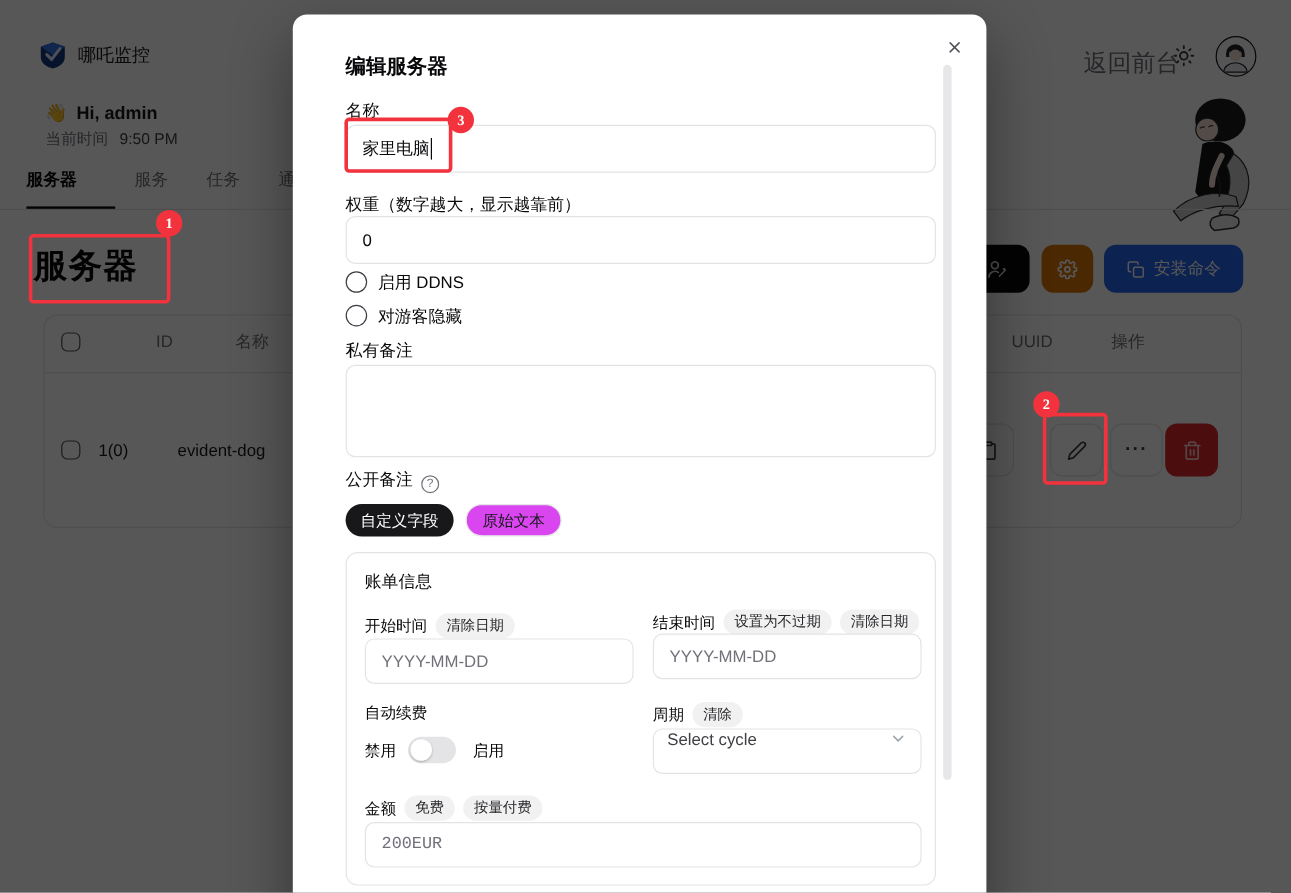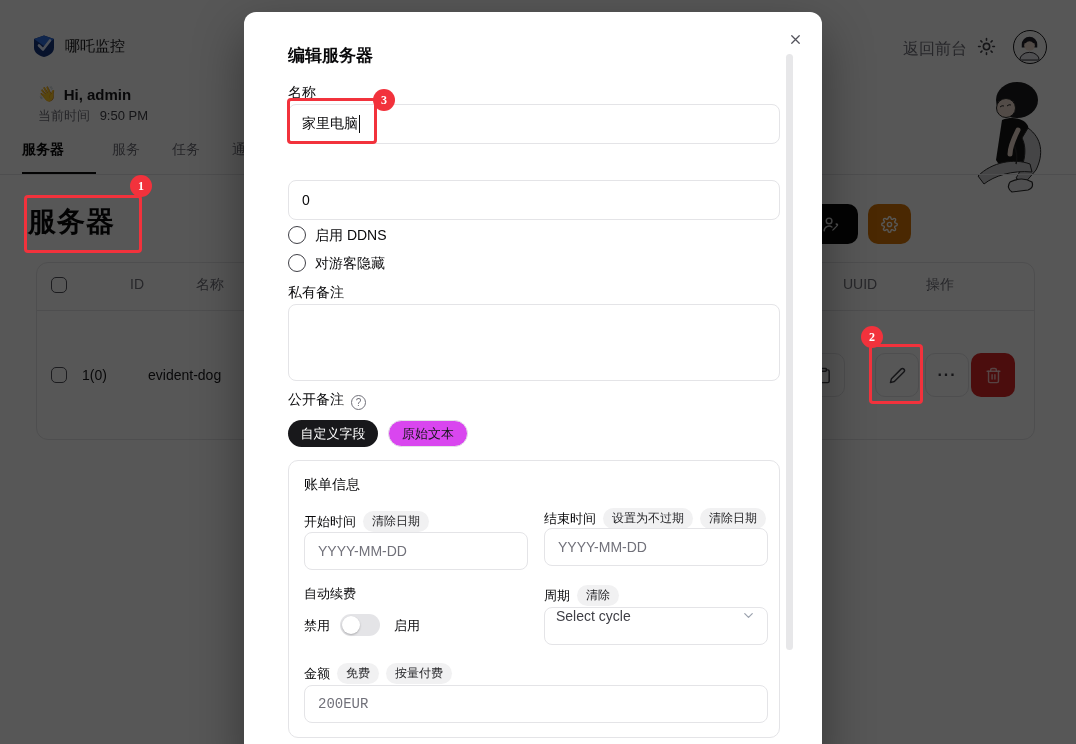--- a/index.html
+++ b/index.html
@@ -82,21 +82,21 @@
 
     <div class="abs" style="left:38px;top:85px;display:flex;align-items:center;gap:7px;">
       <span style="font-size:15px;">👋</span>
       <span class="greeting">Hi, admin</span>
     </div>
     <div class="abs time-row" style="left:38px;top:107px;">
       <span>当前时间</span>
       <span class="time-val" style="margin-left:6px;">9:50 PM</span>
     </div>
 
-    <div class="abs" style="left:903px;top:39px;font-size:16px;color:#71717a;cursor:pointer;">返回前台</div>
+    <div class="abs" style="left:903px;top:39px;font-size:20px;color:#71717a;cursor:pointer;">返回前台</div>
     <div class="abs" style="left:977px;top:37px;color:#3f3f46;cursor:pointer;">
       <svg width="19" height="19" viewBox="0 0 24 24" fill="none" stroke="currentColor" stroke-width="2" stroke-linecap="round">
         <circle cx="12" cy="12" r="4"></circle>
           <path d="M12 2v2M12 20v2M4.9 4.9l1.4 1.4M17.7 17.7l1.4 1.4M2 12h2M20 12h2M4.9 19.1l1.4-1.4M17.7 6.3l1.4-1.4"></path>
       </svg>
     </div>
     <div class="abs" style="left:1013px;top:30px;width:34px;height:34px;border:1.5px solid #18181b;border-radius:50%;background:#fafafa;overflow:hidden;cursor:pointer;">
       <svg width="31" height="31" viewBox="0 0 32 32">
         <path d="M8 14 a8 8 0 0 1 16 0 v3 h-16 z" fill="#23222a"></path>
         <circle cx="16" cy="15" r="5.5" fill="#f0ddcf"></circle>
@@ -138,20 +138,29 @@
       </span>
     </button>
     <button class="toolbtn btn-amber" style="left:868px;width:43px;">
       <span class="icon">
         <svg width="17" height="17" viewBox="0 0 24 24" fill="none" stroke="#fff" stroke-width="2" stroke-linecap="round" stroke-linejoin="round">
           <circle cx="12" cy="12" r="3"></circle>
           <path d="M19.4 15a1.7 1.7 0 0 0 .3 1.9l.1.1a2 2 0 1 1-2.8 2.8l-.1-.1a1.7 1.7 0 0 0-1.9-.3 1.7 1.7 0 0 0-1 1.5V21a2 2 0 1 1-4 0v-.1a1.7 1.7 0 0 0-1-1.6 1.7 1.7 0 0 0-1.9.3l-.1.1a2 2 0 1 1-2.8-2.8l.1-.1a1.7 1.7 0 0 0 .3-1.9 1.7 1.7 0 0 0-1.5-1H3a2 2 0 1 1 0-4h.1a1.7 1.7 0 0 0 1.6-1 1.7 1.7 0 0 0-.3-1.9l-.1-.1a2 2 0 1 1 2.8-2.8l.1.1a1.7 1.7 0 0 0 1.9.3h0a1.7 1.7 0 0 0 1-1.5V3a2 2 0 1 1 4 0v.1a1.7 1.7 0 0 0 1 1.5 1.7 1.7 0 0 0 1.9-.3l.1-.1a2 2 0 1 1 2.8 2.8l-.1.1a1.7 1.7 0 0 0-.3 1.9v0a1.7 1.7 0 0 0 1.5 1H21a2 2 0 1 1 0 4h-.1a1.7 1.7 0 0 0-1.5 1z"></path>
         </svg>
       </span>
     </button>
+    <button class="toolbtn btn-blue" style="left:920px;width:116px;">
+      <span class="icon">
+        <svg width="15" height="15" viewBox="0 0 24 24" fill="none" stroke="#fff" stroke-width="2" stroke-linecap="round" stroke-linejoin="round">
+          <rect x="9" y="9" width="13" height="13" rx="2"></rect>
+            <path d="M5 15H4a2 2 0 0 1-2-2V4a2 2 0 0 1 2-2h9a2 2 0 0 1 2 2v1"></path>
+        </svg>
+      </span>
+      <span>安装命令</span>
+    </button>
 
     <div class="card"></div>
     <div class="abs cb-square" style="left:51px;top:277px;"></div>
     <div class="th" style="left:82px;">ID</div>
     <div class="th" style="left:148px;">名称</div>
     <div class="th" style="left:795px;">UUID</div>
     <div class="th" style="left:878px;">操作</div>
     <div class="rowline"></div>
 
     <div>
@@ -201,20 +210,21 @@
     <div class="scrollbar"></div>
 
     <div class="m-title">编辑服务器</div>
 
     <div class="m-label" style="left:44px;top:72px;">名称</div>
     <div class="inp" style="top:92px;">
       <span>家里电脑</span>
         <span class="caret"></span>
     </div>
 
+    <div class="m-label" style="left:44px;top:150px;">权重（数字越大，显示越靠前）</div>
     <div class="inp" style="top:168px;">
       <span>0</span>
     </div>
 
     <div class="cb-circle" style="top:214px;"></div>
     <div class="cb-label" style="top:215px;">启用 DDNS</div>
     <div class="cb-circle" style="top:242px;"></div>
     <div class="cb-label" style="top:243px;">对游客隐藏</div>
 
     <div class="m-label" style="left:44px;top:272px;">私有备注</div>

